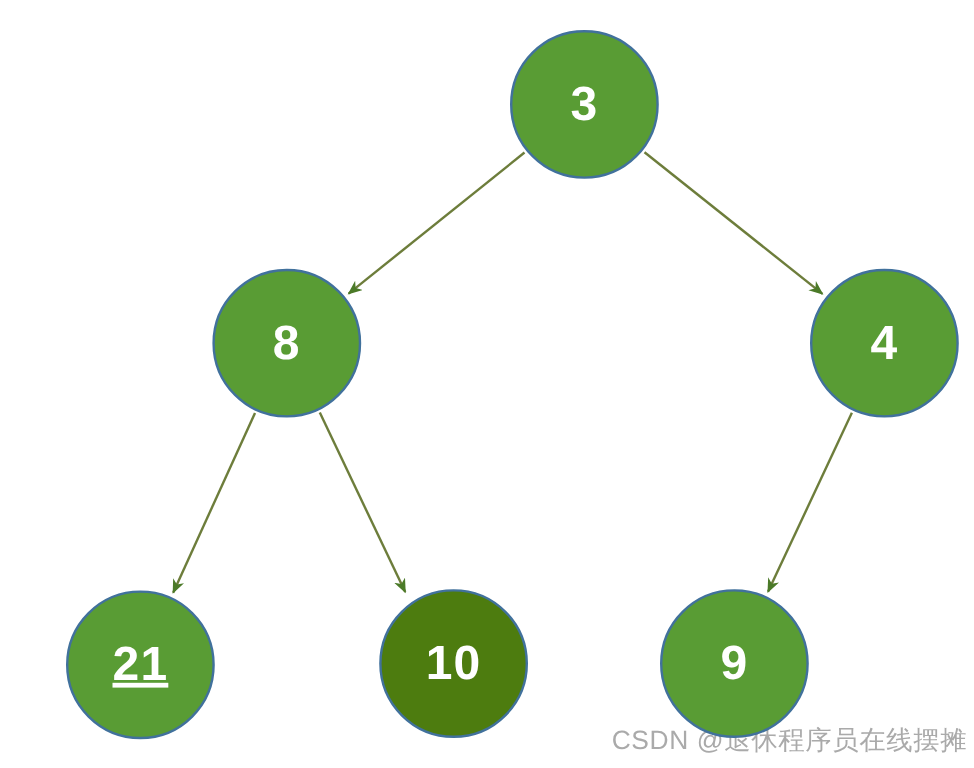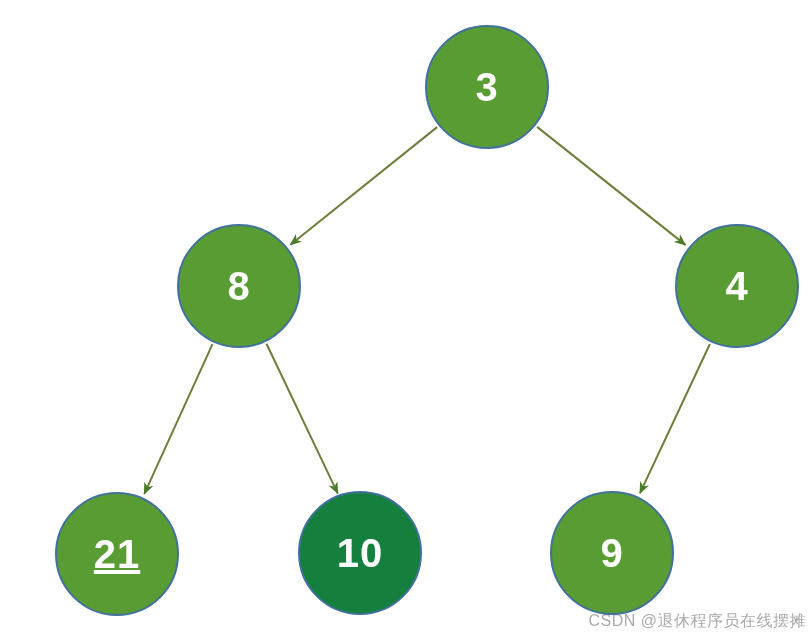--- a/index.html
+++ b/index.html
@@ -33,21 +33,21 @@
   .node span {
     font-size: 40px;
     font-weight: bold;
     letter-spacing: 1px;
     user-select: none;
   }
   .watermark {
     position: absolute;
     right: 6px;
     bottom: 8px;
-    font-size: 16px;
+    font-size: 22px;
     letter-spacing: 0.5px;
     user-select: none;
   }
 </style>
 </head>
 <body>
 
 <div id="stage" style="background: rgb(255, 255, 255);">
   <svg id="edges" xmlns="http://www.w3.org/2000/svg">
     <defs>
@@ -67,19 +67,19 @@
     </div>
     <div class="node" style="left: 177px; top: 224px; height: 124px; width: 124px; background: rgb(89, 156, 52); border: 2px solid rgb(65, 113, 156);">
       <span style="color: rgb(255, 255, 255);">8</span>
     </div>
     <div class="node" style="left: 675px; top: 224px; height: 124px; width: 124px; background: rgb(89, 156, 52); border: 2px solid rgb(65, 113, 156);">
       <span style="color: rgb(255, 255, 255);">4</span>
     </div>
     <div class="node" style="left: 55px; top: 492px; height: 124px; width: 124px; background: rgb(89, 156, 52); border: 2px solid rgb(65, 113, 156);">
       <span style="color: rgb(255, 255, 255); text-decoration: underline;">21</span>
     </div>
-    <div class="node" style="left: 298px; top: 491px; height: 124px; width: 124px; background: #15803d; border: 2px solid rgb(65, 113, 156);">
+    <div class="node" style="left: 316px; top: 491px; height: 124px; width: 124px; background: #4d7c0f; border: 2px solid rgb(65, 113, 156);">
       <span style="color: rgb(255, 255, 255);">10</span>
     </div>
     <div class="node" style="left: 550px; top: 491px; height: 124px; width: 124px; background: rgb(89, 156, 52); border: 2px solid rgb(65, 113, 156);">
       <span style="color: rgb(255, 255, 255);">9</span>
     </div>
   </div>
 
 </body></html>

